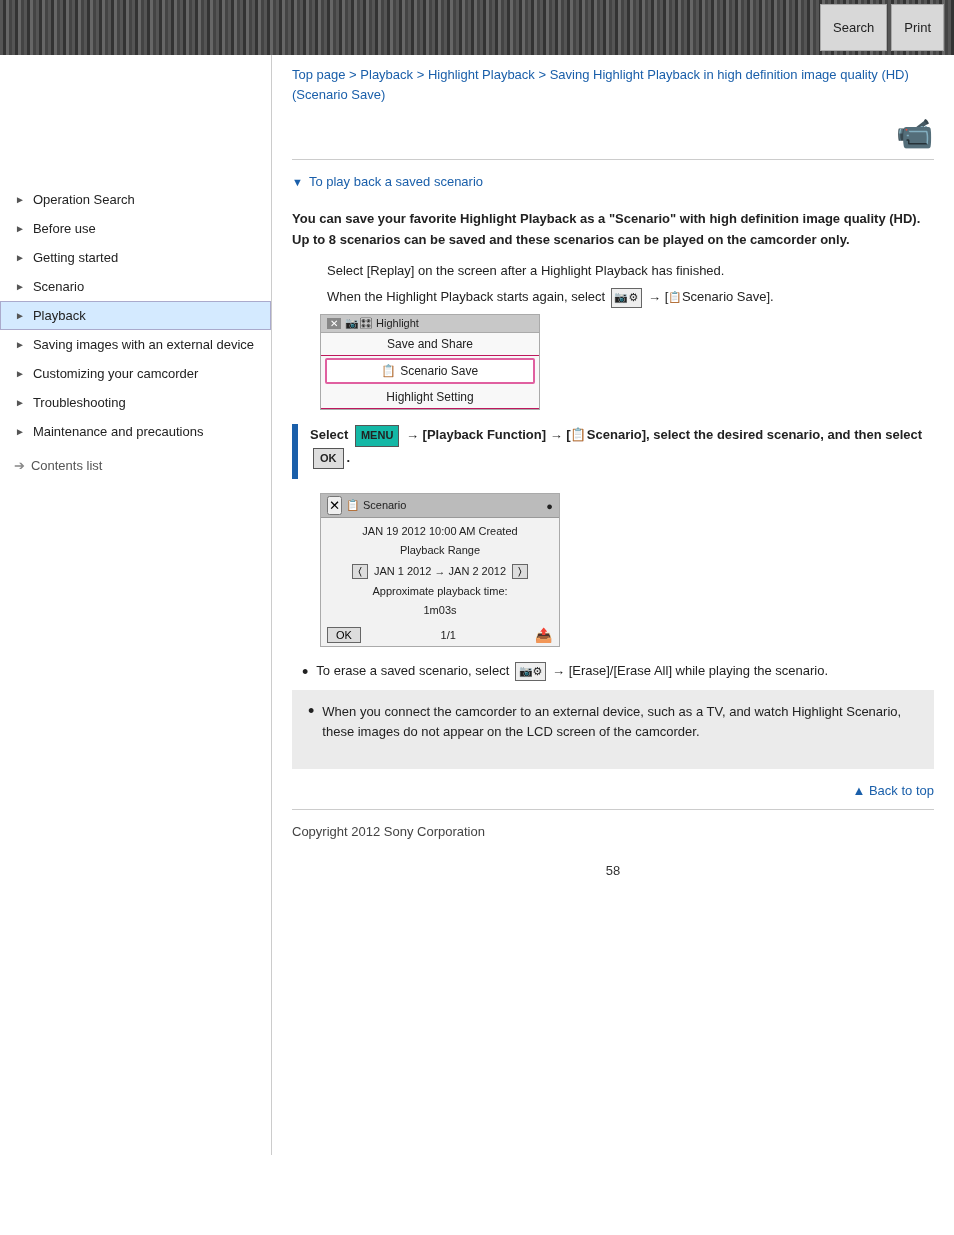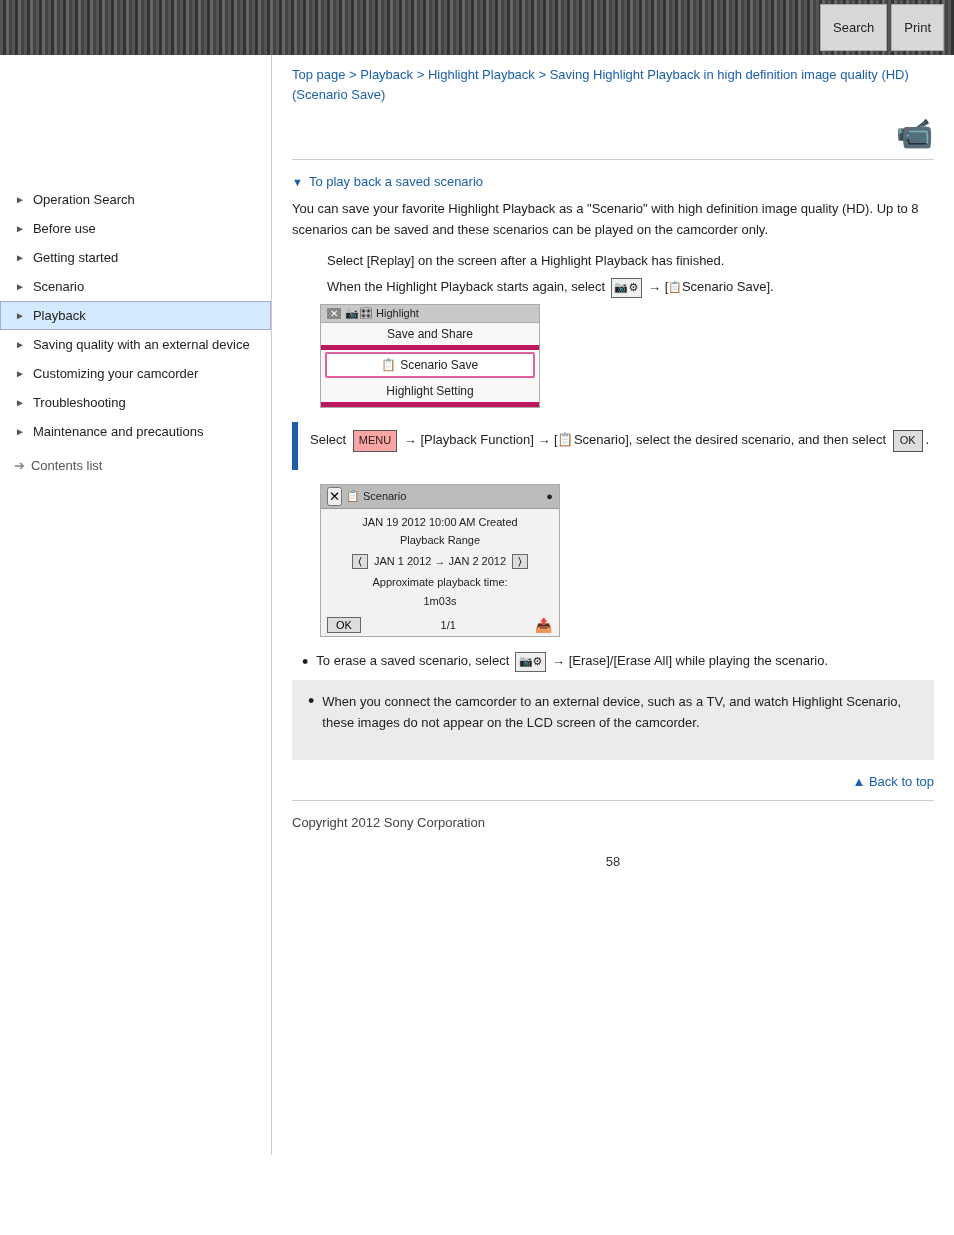--- a/index.html
+++ b/index.html
@@ -117,36 +117,37 @@
       border: none;
       border-top: 1px solid #ccc;
       margin: 8px 0 14px 0;
     }
 
     
     .section-link {
       color: #1a5faa;
       font-size: 13px;
       cursor: pointer;
-      margin-bottom: 10px;
+      margin-bottom: 20px;
       display: flex;
       align-items: center;
     }
     .section-link::before {
       content: '▼';
       color: #1a5faa;
       margin-right: 6px;
       font-size: 11px;
     }
 
     
     .body-text {
       font-size: 13px;
       line-height: 1.6;
       margin-bottom: 10px;
+      font-weight: bold;
     }
     .indent-text {
       font-size: 13px;
       line-height: 1.6;
       margin-left: 35px;
       margin-bottom: 6px;
     }
 
     
     .screenshot-box {
@@ -171,21 +172,21 @@
       color: #fff;
       border: none;
       font-size: 10px;
       padding: 0 3px;
       cursor: pointer;
     }
     .screenshot-menu-item {
       padding: 4px 10px;
       text-align: center;
       font-size: 12px;
-      border-bottom: 5px solid #be185d;
+      border-bottom: 1px solid #be185d;
     }
     .screenshot-menu-item.highlighted {
       border: 2px solid #e060a0;
       background: #fff;
       margin: 2px 4px;
       border-radius: 2px;
     }
 
     
     .blue-bar-section {
@@ -349,21 +350,21 @@
     <div class="sidebar-item">
       <span class="arrow">►</span>
       <span class="sidebar-item-text">Scenario</span>
     </div>
     <div class="sidebar-item active">
       <span class="arrow">►</span>
       <span class="sidebar-item-text">Playback</span>
     </div>
     <div class="sidebar-item">
       <span class="arrow">►</span>
-      <span class="sidebar-item-text">Saving quality with an external device</span>
+      <span class="sidebar-item-text">Saving images with an external device</span>
     </div>
     <div class="sidebar-item">
       <span class="arrow">►</span>
       <span class="sidebar-item-text">Customizing your camcorder</span>
     </div>
     <div class="sidebar-item">
       <span class="arrow">►</span>
       <span class="sidebar-item-text">Troubleshooting</span>
     </div>
     <div class="sidebar-item">
@@ -413,21 +414,21 @@
         <span>Scenario Save</span>
       </div>
       <div class="screenshot-menu-item">Highlight Setting</div>
     </div>
 
     <div class="blue-bar-section">
       <div class="blue-bar"></div>
       <div class="blue-bar-content">
         <p class="body-text">
           <span>Select</span>
-          <span style="display:inline-block;border:1px solid #555;background:#fca5a5;padding:1px 5px;font-size:11px;margin:8px 3px;">MENU</span>
+          <span style="display:inline-block;border:1px solid #555;background:#14b8a6;padding:1px 5px;font-size:11px;margin:1px 3px;">MENU</span>
           <span>→ [Playback Function] → [</span><span>📋</span><span>Scenario], select the desired scenario, and then select</span>
           <span style="display:inline-block;border:1px solid #555;background:#ddd;padding:1px 6px;font-size:11px;margin:0 3px;">OK</span>.
         </p>
       </div>
     </div>
 
     <div class="scenario-box">
       <div class="scenario-title-bar">
         <button class="x-btn">✕</button>
         <span>📋 Scenario</span>

